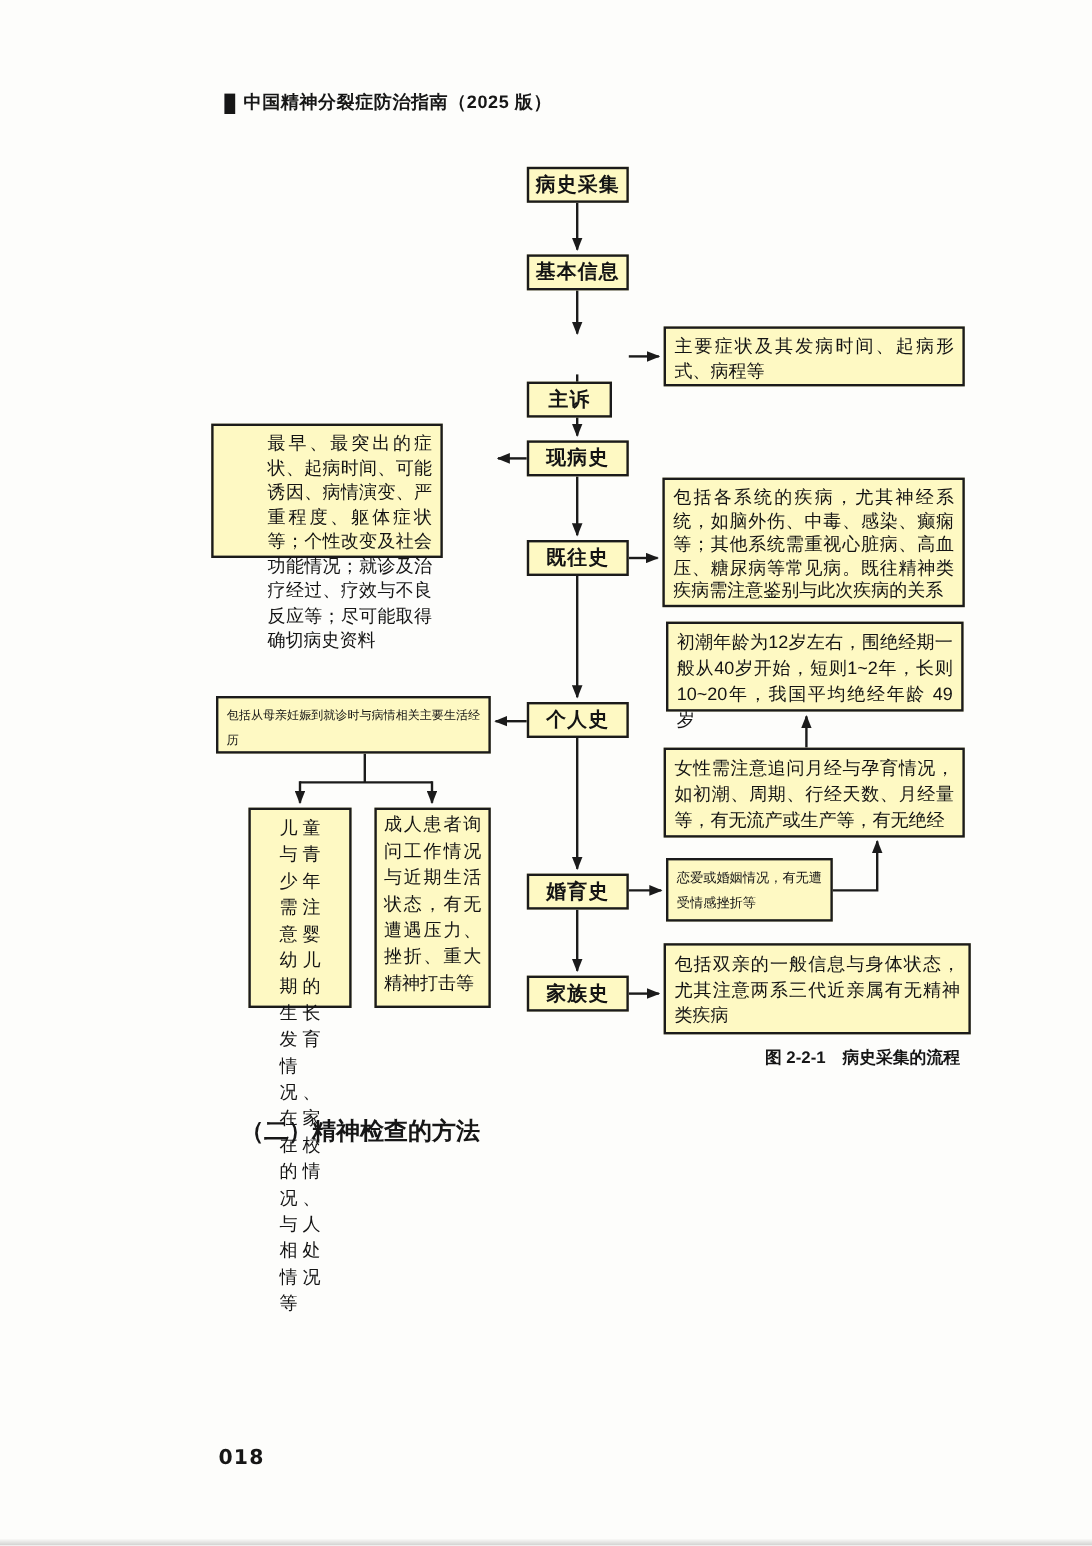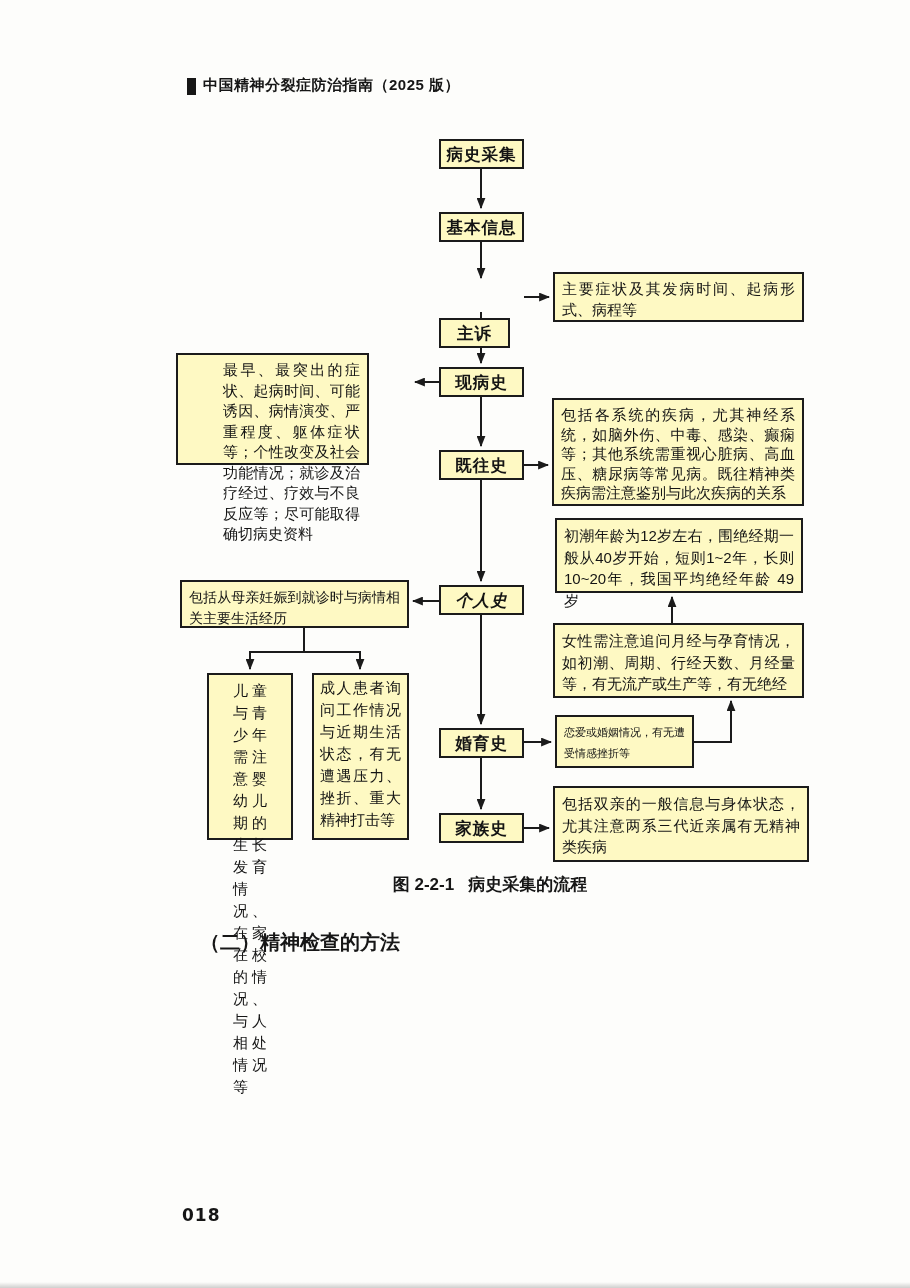--- a/index.html
+++ b/index.html
@@ -23,36 +23,36 @@
   .spine {
     display:flex; align-items:center; justify-content:center;
     font-size:16.5px; font-weight:600; letter-spacing:1px; padding:0;
     text-align:center;
   }
   #sp1 { left:439px; top:139px; width:85px; height:30px; }
   #sp2 { left:439px; top:212px; width:85px; height:30px; }
   #sp3 { left:439px; top:282px; width:71px; height:30px;margin-top:36px; }
   #sp4 { left:439px; top:367px; width:85px; height:30px; }
   #sp5 { left:439px; top:450px; width:85px; height:30px; }
-  #sp6 { left:439px; top:585px; width:85px; height:30px;font-style:italic; }
+  #sp6 { left:439px; top:585px; width:85px; height:30px; }
   #sp7 { left:439px; top:728px; width:85px; height:30px; }
   #sp8 { left:439px; top:813px; width:85px; height:30px; }
   #nt-chief    { left:553px; top:272px; width:251px; height:50px; }
   #nt-present  { left:176px; top:353px; width:193px; height:112px;padding-left:45px; }
   #nt-past     { left:552px; top:398px; width:252px; height:108px; line-height:19.6px; }
   #nt-meno     { left:555px; top:518px; width:248px; height:75px; line-height:21.5px; }
   #nt-female   { left:553px; top:623px; width:251px; height:75px; line-height:21.5px; }
-  #nt-personal { left:180px; top:580px; width:229px; height:48px; font-size:14px; }
+  #nt-personal { left:180px; top:580px; width:229px; height:48px; font-size:10px; }
   #nt-child    { left:207px; top:673px; width:86px;  height:167px; font-size:15px; line-height:22px; padding:5px 24px; }
   #nt-adult    { left:312px; top:673px; width:97px;  height:167px; font-size:15px; line-height:22px; padding:2px 6px; }
   #nt-marital  { left:555px; top:715px; width:139px; height:53px; font-size:11px; }
   #nt-family   { left:553px; top:786px; width:256px; height:76px; line-height:21.5px; }
   .caption {
     position:absolute; left:180px; top:873px; width:620px;
-    text-align:center; font-size:17px; font-weight:bold;
+    text-align:right; font-size:14px; font-weight:bold;
   }
   .caption .cap-label { margin-right:14px; }
   
   .section-heading {
     position:absolute; left:200px; top:929px;
     font-size:20px; font-weight:bold;
   }
   .bodytext {
     position:absolute; left:170px; top:958px; width:670px;
     font-family:"Liberation Serif", serif;

